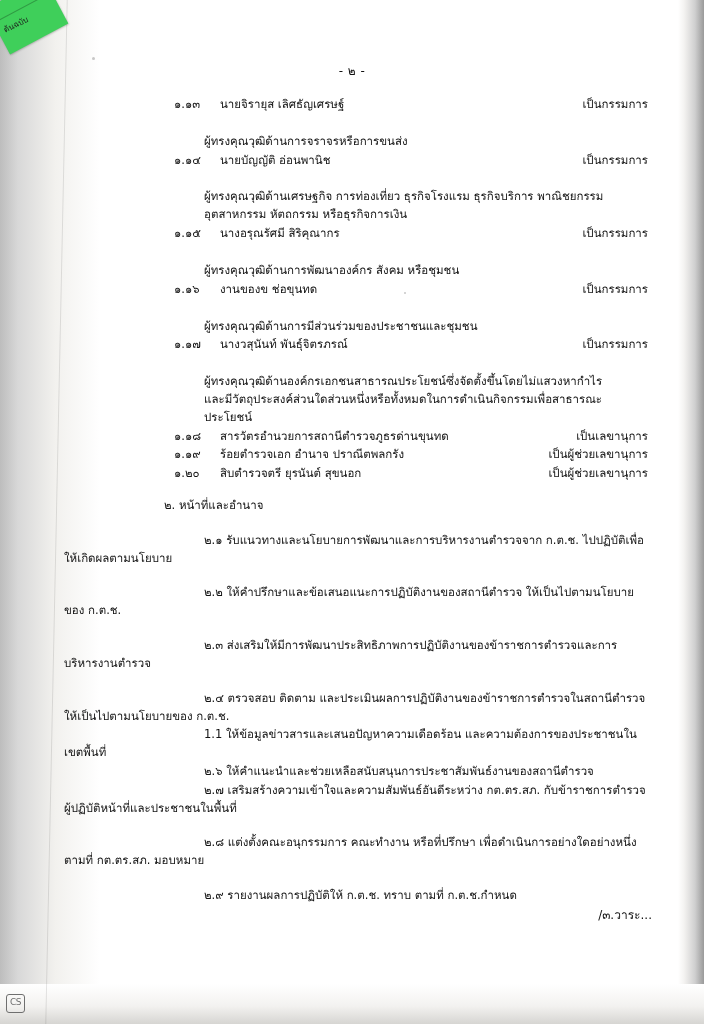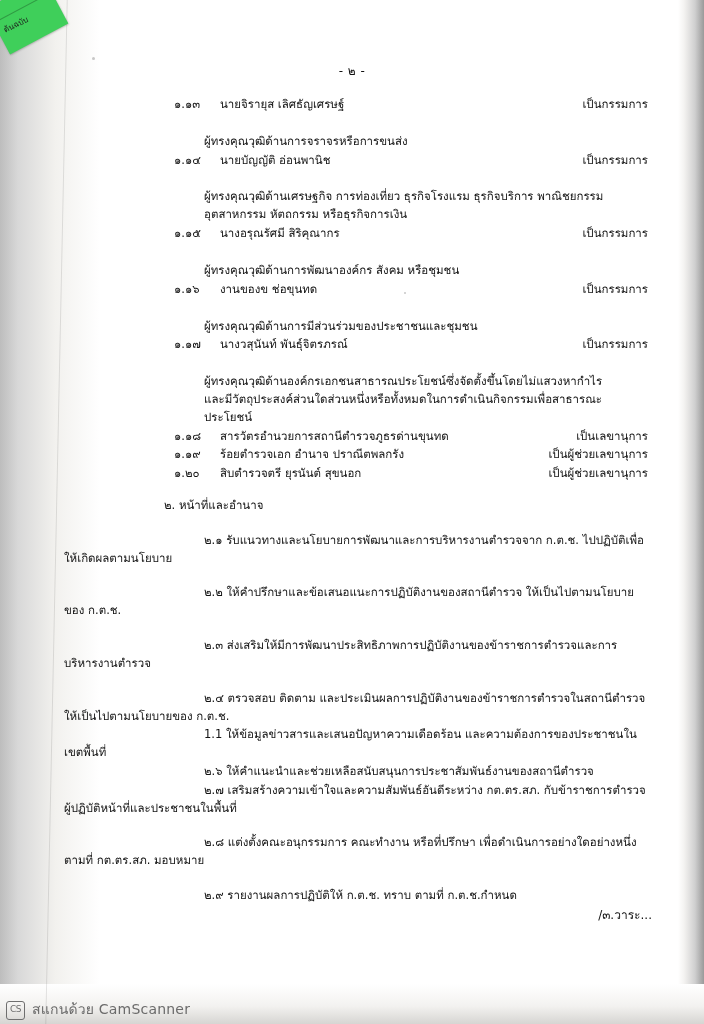--- a/index.html
+++ b/index.html
@@ -156,21 +156,21 @@
     font-size: 12px;
   }
   
   .scanner-bar {
     position: absolute;
     left: 0;
     bottom: 4px;
     width: 568px;
     height: 26px;
     display: flex;
-    align-items: flex-end;
+    align-items: flex-start;
     padding-left: 6px;
     box-sizing: border-box;
   }
   .cs-logo {
     width: 17px;
     height: 17px;
     border: 1.5px solid #6f6f6f;
     border-radius: 3px;
     color: #6f6f6f;
     font-size: 9px;
@@ -309,15 +309,14 @@
       <div class="duty">๒.๘ แต่งตั้งคณะอนุกรรมการ คณะทำงาน หรือที่ปรึกษา เพื่อดำเนินการอย่างใดอย่างหนึ่ง ตามที่ กต.ตร.สภ. มอบหมาย</div>
       <div class="duty">๒.๙ รายงานผลการปฏิบัติให้ ก.ต.ช. ทราบ ตามที่ ก.ต.ช.กำหนด</div>
 
     </div>
 
     <div class="footer-note">/๓.วาระ...</div>
   </div>
 
   <div class="scanner-bar">
     <div class="cs-logo">CS</div>
-    <div class="cs-text">สแกนด้วย CamScanner</div>
   </div>
 </div>
 
 </body></html>

